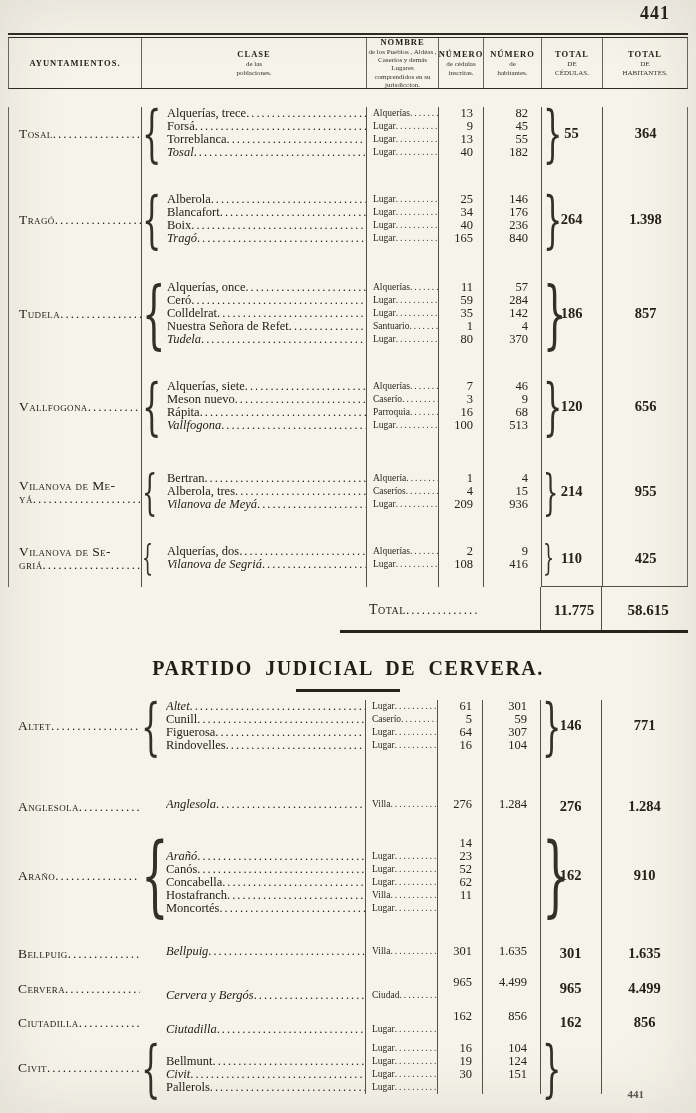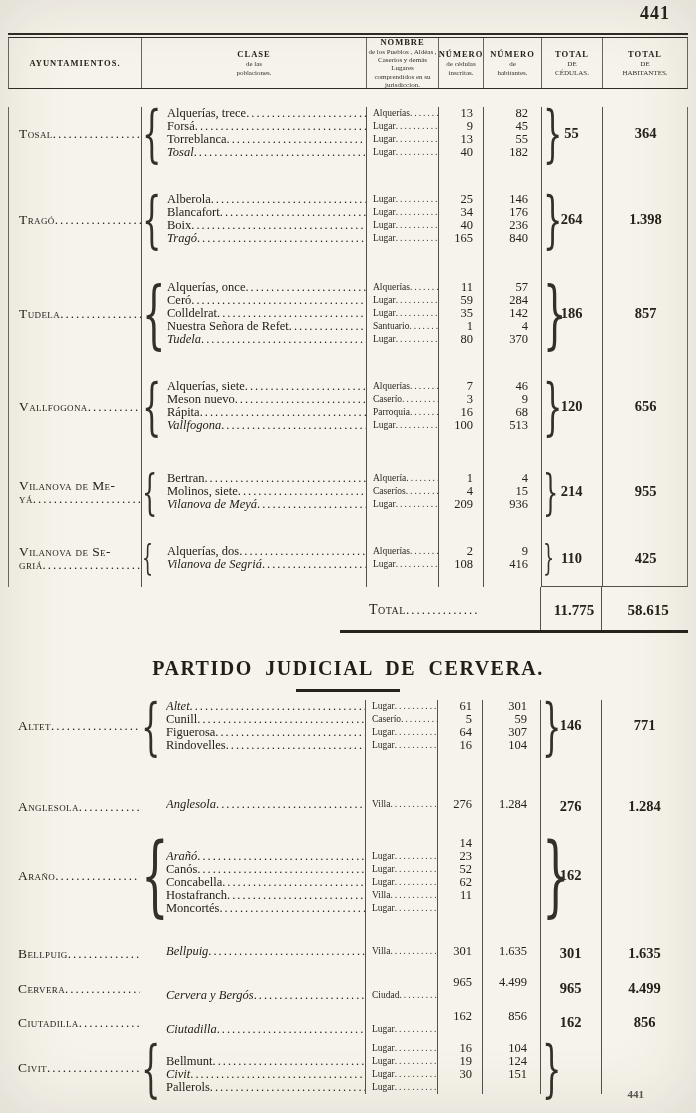--- a/index.html
+++ b/index.html
@@ -256,21 +256,21 @@
             <div class="brace bl" style="font-size: 61px;">{</div>
             <div class="brace br" style="font-size: 61px;">}</div>
           </div>
           <div class="group" style="margin-top: 40px;">
             <div class="g-ayto">
               <div class="ayto-line"><span>Vilanova de Me-</span></div>
               <div class="ayto-line"><span>yá</span><span class="leader">..............................</span></div>
             </div>
             <div class="gc g-names">
               <div class="row nrow"><span>Bertran</span><span class="leader">......................................................................</span></div>
-              <div class="row nrow"><span>Molinos, siete</span><span class="leader">......................................................................</span></div>
+              <div class="row nrow"><span>Alberola, tres</span><span class="leader">......................................................................</span></div>
               <div class="row nrow it"><span>Vilanova de Meyá</span><span class="leader">......................................................................</span></div>
             </div>
             <div class="gc g-clase">
               <div class="row crow"><span>Alquería</span><span class="leader">..............................</span></div>
               <div class="row crow"><span>Caseríos</span><span class="leader">..............................</span></div>
               <div class="row crow"><span>Lugar</span><span class="leader">..............................</span></div>
             </div>
             <div class="gc g-ced">
               <div class="row num">1</div>
               <div class="row num">4</div>
@@ -411,20 +411,21 @@
             </div>
             <div class="gc g-ced">
               <div class="row num">14</div>
               <div class="row num">23</div>
               <div class="row num">52</div>
               <div class="row num">62</div>
               <div class="row num">11</div>
               <div class="row num"></div>
             </div>
             <div class="gtot g-tc">162</div>
+            <div class="gtot g-th">910</div>
             <div class="brace bl" style="font-size: 87px;">{</div>
             <div class="brace br" style="font-size: 87px;">}</div>
           </div>
           <div class="group" style="margin-top: 30px;">
             <div class="g-ayto">
               <div class="ayto-line"><span>Bellpuig</span><span class="leader">..............................</span></div>
             </div>
             <div class="gc g-names">
               <div class="row nrow it"><span>Bellpuig</span><span class="leader">......................................................................</span></div>
             </div>

